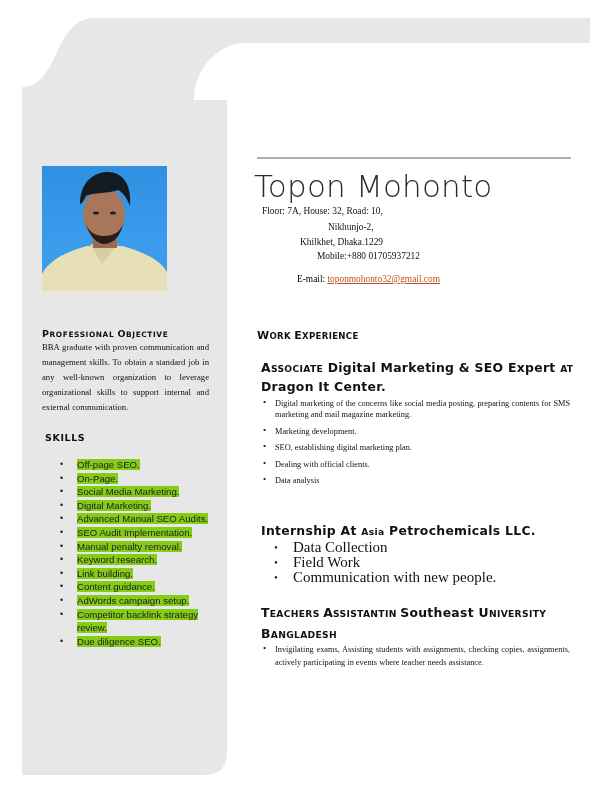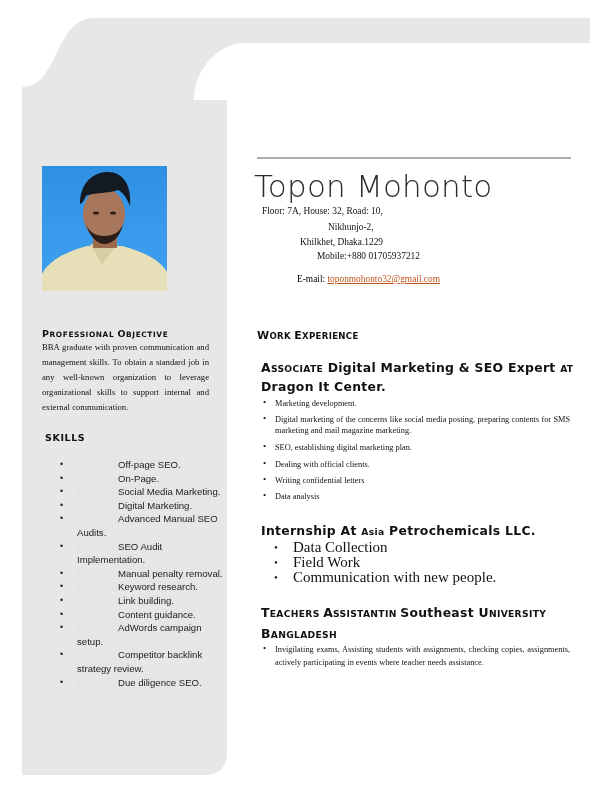--- a/index.html
+++ b/index.html
@@ -39,21 +39,21 @@
   .skills-title {
     position: absolute; left: 45px; top: 432px; font-family: "DejaVu Sans", sans-serif;
     font-size: 9.5px; font-weight: bold; letter-spacing: 0.6px; color: #111;
   }
   .skills {
     position: absolute; left: 60px; top: 458px; width: 170px; list-style: none;
     font-family: "Liberation Sans", sans-serif; font-size: 9.6px; line-height: 13.6px; color: #222;
   }
   .skills li { position: relative; padding-left: 17px; }
   .skills li::before { content: "\2022"; position: absolute; left: 0; top: 0; font-size: 9px; }
-  .skills li span { background: #e5e5e5; padding-left: 41px; }
+  .skills li span { background: #84cc16; }
 
   .work-title {
     position: absolute; left: 257px; top: 329px; font-family: "DejaVu Sans", sans-serif;
     font-size: 11px; font-weight: bold; letter-spacing: 0.3px; color: #111;
   }
   .work-title .sc { font-size: 8.6px; }
 
   .job-title {
     position: absolute; font-family: "DejaVu Sans", sans-serif; font-weight: bold;
     font-size: 12.4px; color: #111; line-height: 18px; letter-spacing: 0.3px;
@@ -133,25 +133,24 @@
 
 <div class="work-title">
   <span>W</span><span class="sc">ORK </span><span>E</span><span class="sc">XPERIENCE</span>
 </div>
 
 <div class="job-title" style="left:261px; top:359px; width:320px;">
   <span>A</span><span class="sc">SSOCIATE</span><span> Digital Marketing &amp; SEO Expert </span><span class="sc">AT</span><br>
   <span>Dragon It Center.</span>
 </div>
 <ul class="bullets" style="left:262px; top:398px; width:308px; line-height:11px;">
+  <li style="margin-bottom:6px;">Digital marketing of the concerns like social media posting, preparing contents for SMS marketing and mail magazine marketing.</li>
   <li style="margin-bottom:5px;">Marketing development.</li>
-  <li style="margin-bottom:6px;">Digital marketing of the concerns like social media posting, preparing contents for SMS marketing and mail magazine marketing.</li>
   <li style="margin-bottom:5px;">SEO, establishing digital marketing plan.</li>
   <li style="margin-bottom:5px;margin-top:6px;">Dealing with official clients.</li>
-  <li style="margin-bottom:5px;">Writing confidential letters</li>
   <li>Data analysis</li>
 </ul>
 
 <div class="job-title" style="left:261px; top:522px;">
   <span>Internship At </span><span class="sc">Asia</span><span> Petrochemicals LLC.</span>
 </div>
 <ul class="bullets-lg" style="left:274px; top:540px;">
   <li>Data Collection</li>
   <li>Field Work</li>
   <li>Communication with new people.</li>

